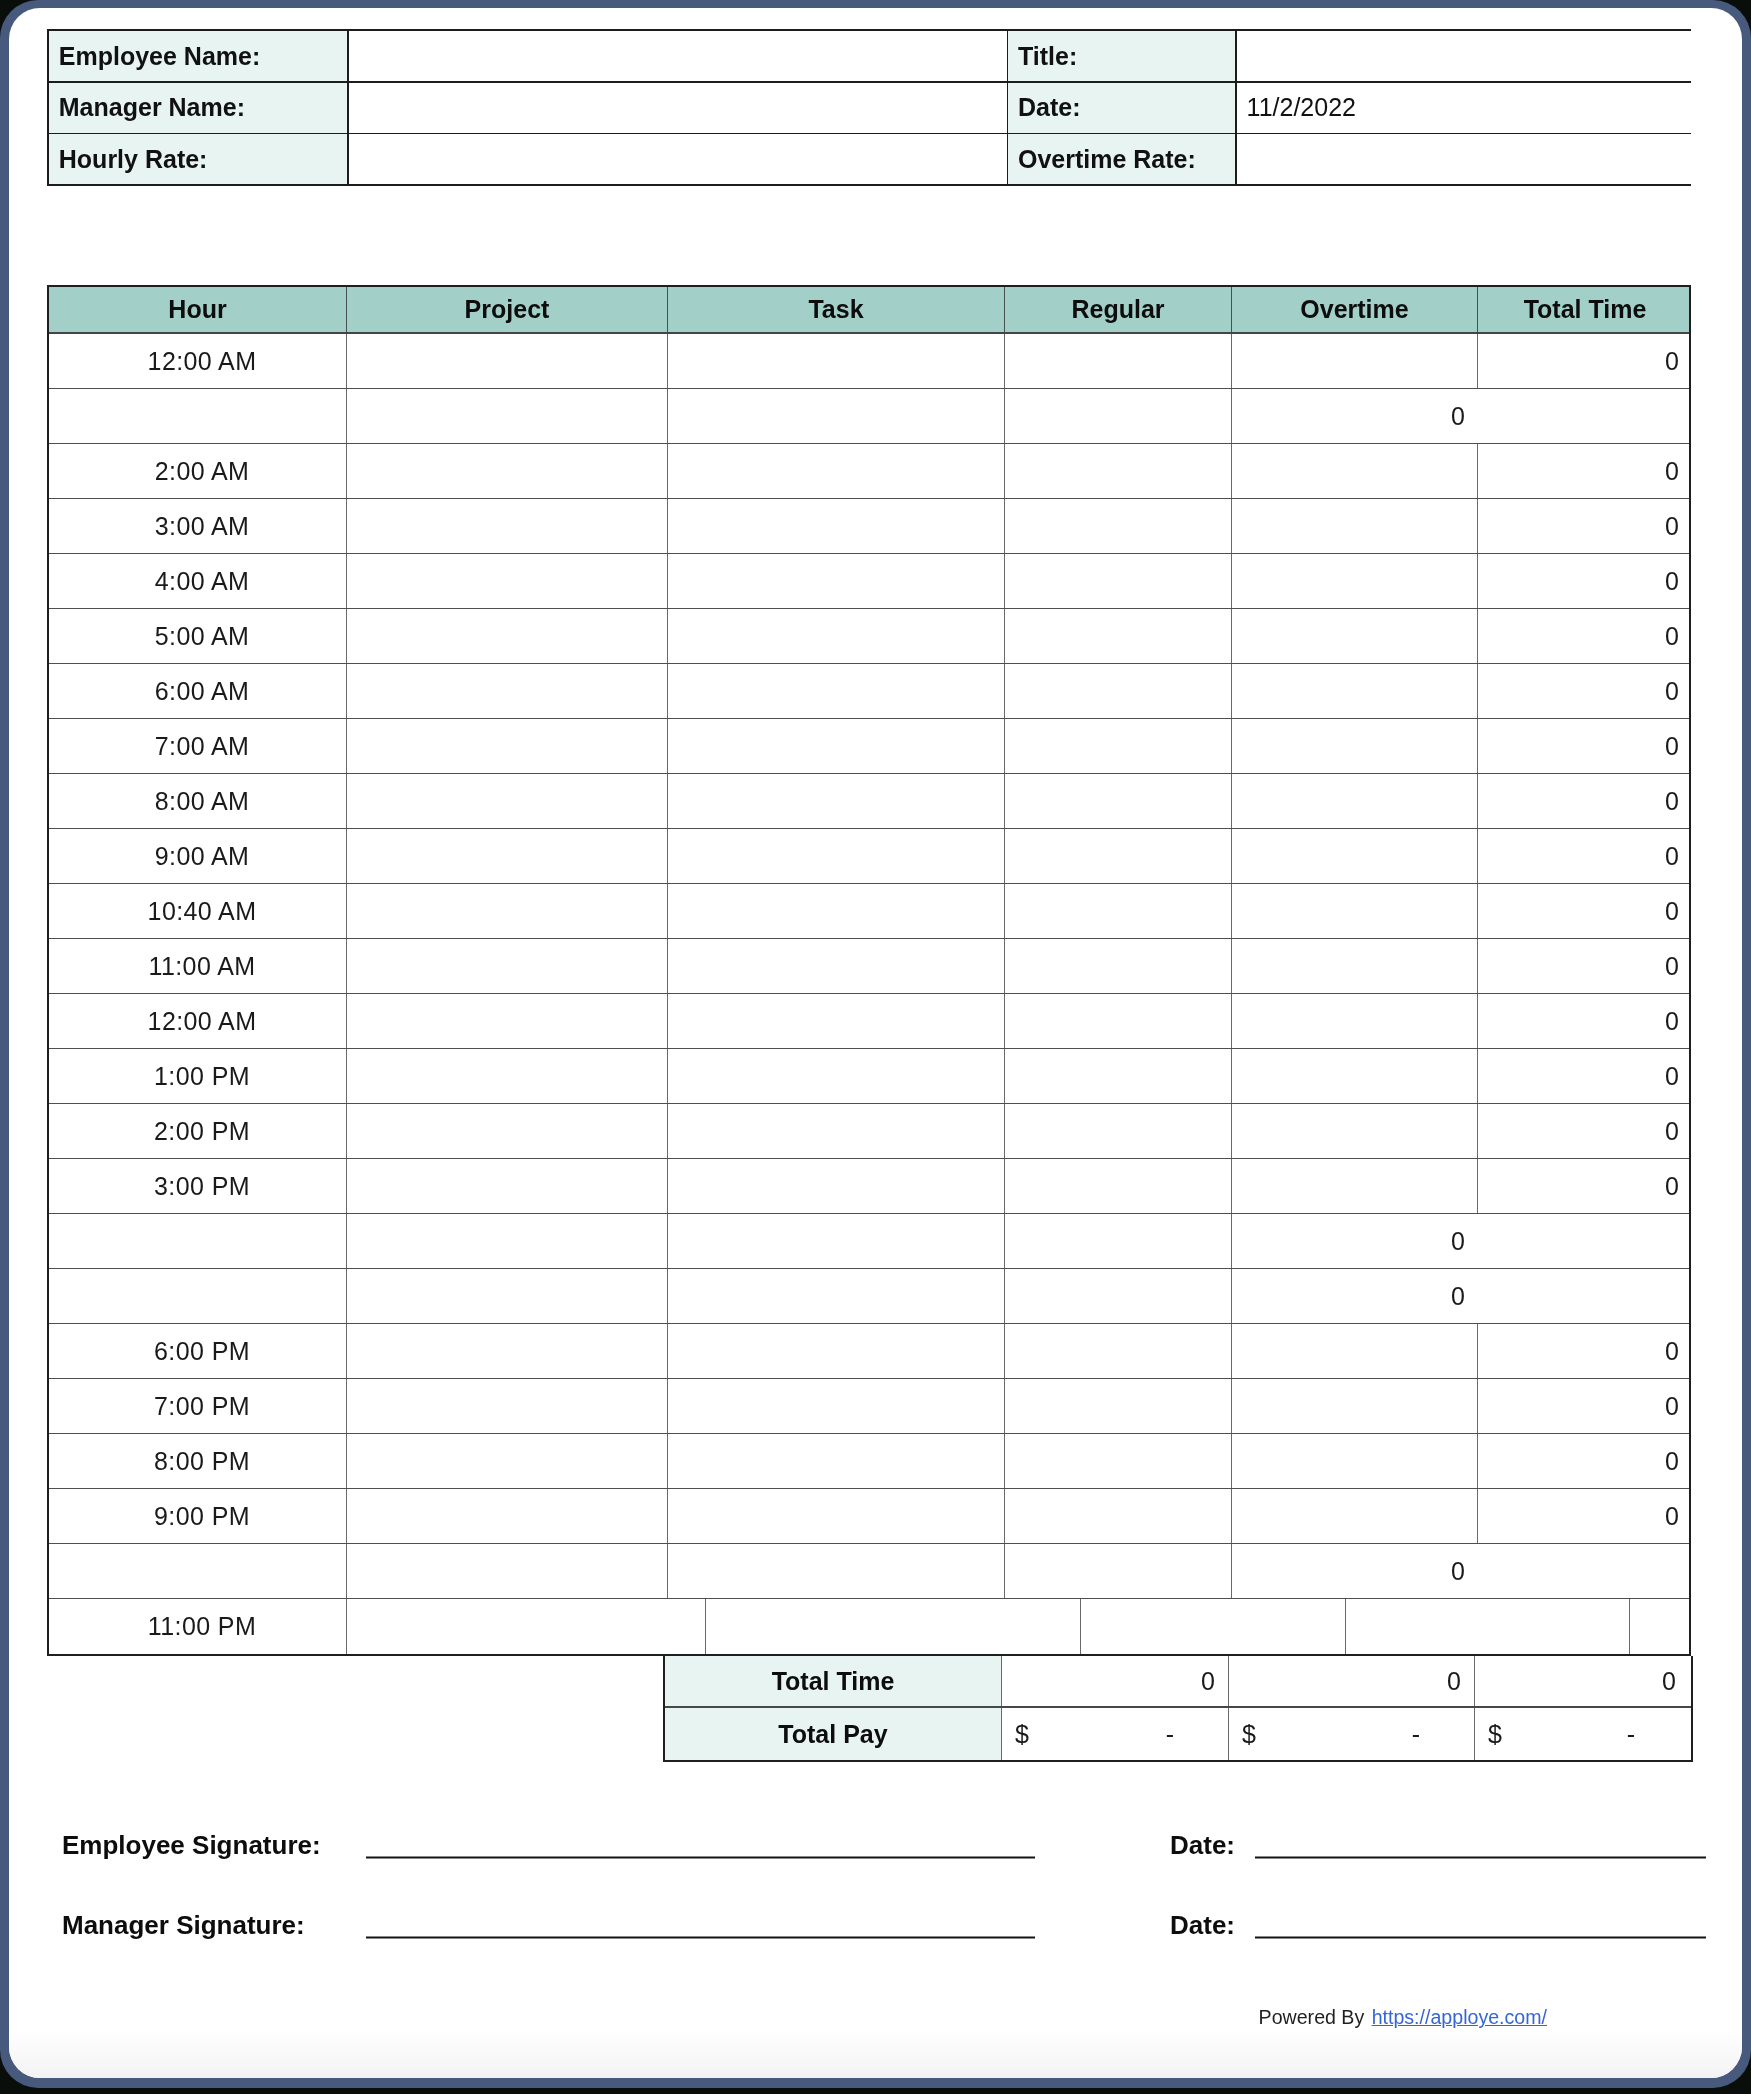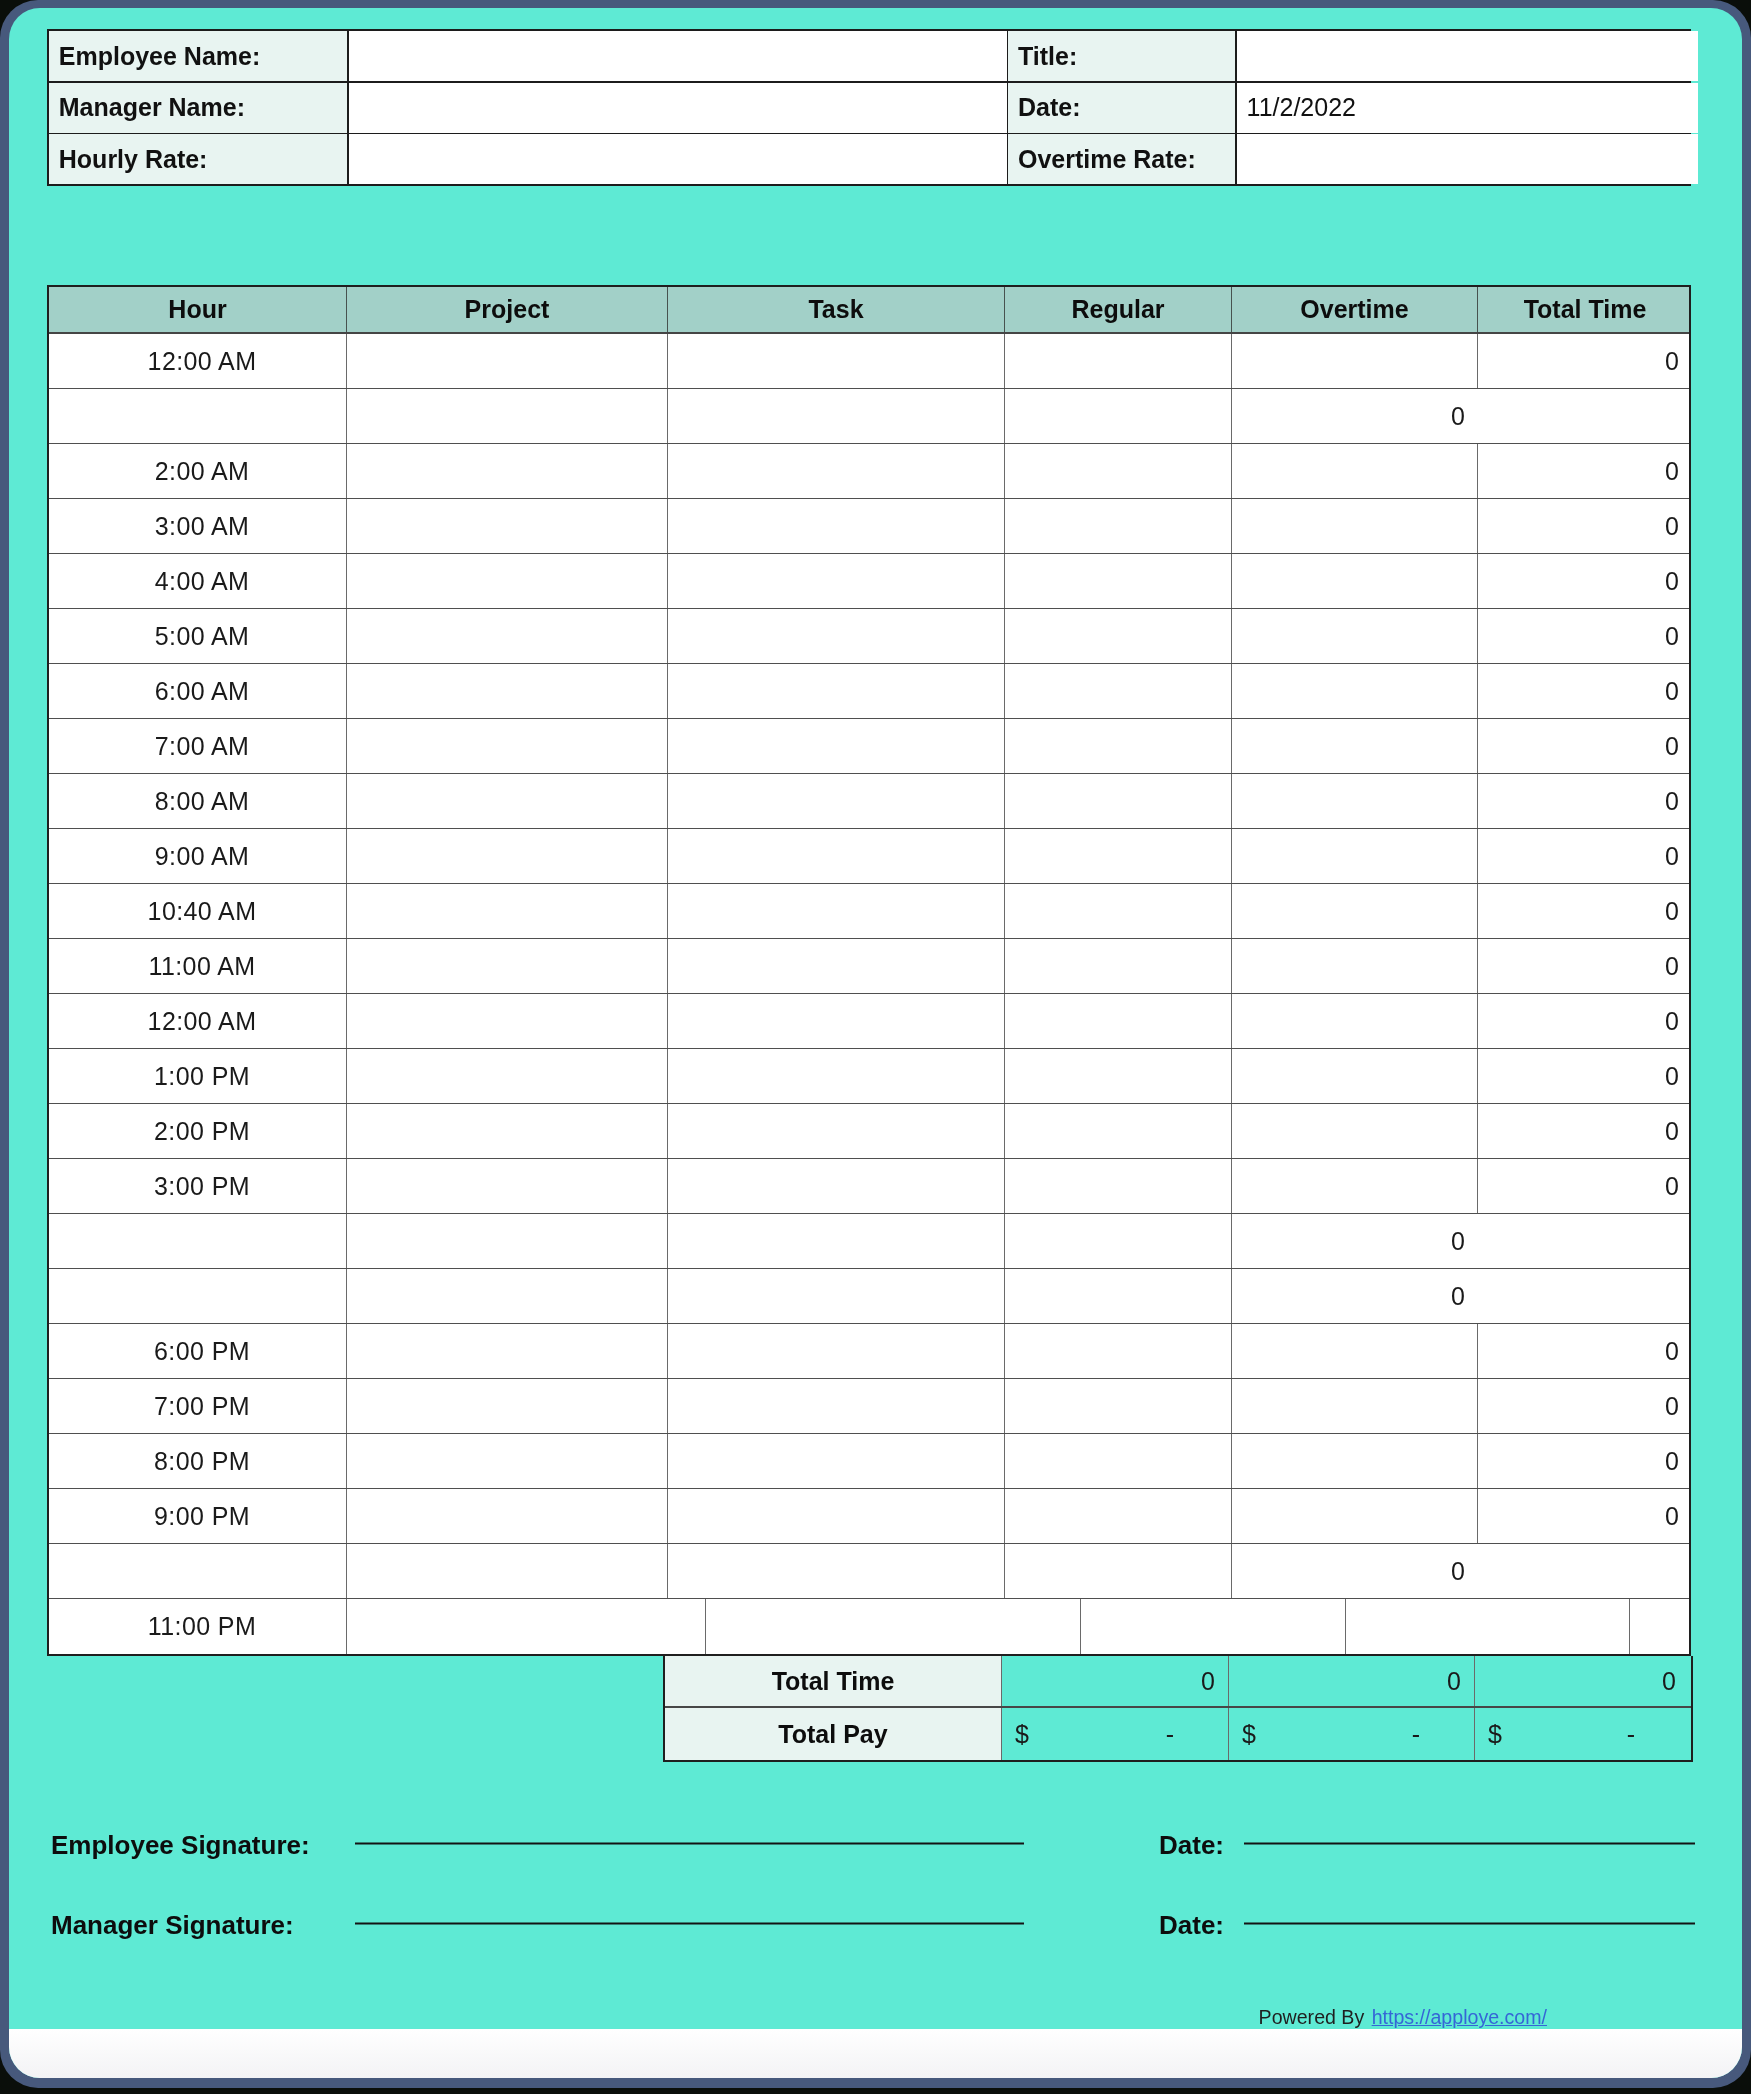--- a/index.html
+++ b/index.html
@@ -1,18 +1,18 @@
 <!DOCTYPE html>
 <html style="font-size:13px"><head>
 <meta charset="utf-8">
 <style>
   * { margin:0; padding:0; box-sizing:border-box; }
   html,body { width:1751px; height:2095px; background:#0a0e0a; font-family:"Liberation Sans", sans-serif; overflow:hidden; }
   .frame { position:absolute; left:0; top:0; width:1751px; height:2088px; background:#47597c; border-radius:38px; }
-  .page { position:absolute; left:9px; top:8.2px; width:1733px; height:2070px; background:#5eead4; border-radius:31px; }
+  .page { position:absolute; left:9px; top:8.2px; width:1733px; height:2070px; background:#ffffff; border-radius:31px; }
   .page::after { content:""; position:absolute; left:0; right:0; bottom:0; height:49px;
                  background:linear-gradient(#ffffff, #f3f3f5); border-radius:0 0 31px 31px; pointer-events:none; }
   .content { position:absolute; left:38px; top:0; width:1644px; height:100%; }
 
   
   .info-grid { display:grid; grid-template-columns:298px 658px 227px 461px; margin-top:21px;
                border:2.5px solid #1c1c1c; background:#1c1c1c; grid-gap:1.6px; }
   .info-cell { height:50px; background:#ffffff; display:flex; align-items:center; font-size:25px; padding:0 9.8px; color:#111; }
   .info-label { background:#e8f4f1; font-weight:700; }
 
@@ -36,21 +36,21 @@
   .totals-row.first { border-bottom:2px solid #474747; }
   .tot-label { background:#e8f4f1; font-weight:700; font-size:25px; display:flex; align-items:center; justify-content:center;
                border-right:1.2px solid #6a6a6a; color:#0d0d0d; }
   .tot-val { display:flex; align-items:center; justify-content:flex-end; padding-right:13px; font-size:25px;
              border-right:1.2px solid #6a6a6a; color:#1a1a1a; }
   .tot-val:last-child, .pay-val:last-child { border-right:none; }
   .pay-val { display:flex; align-items:center; justify-content:space-between; padding:0 54px 0 13px; font-size:25px;
              border-right:1.2px solid #6a6a6a; color:#1a1a1a; }
 
   
-  .sig-row { position:absolute; left:4px; width:1644px; display:flex; align-items:flex-start; }
+  .sig-row { position:absolute; left:15px; width:1644px; display:flex; align-items:center; }
   #sig-employee { top:1822px; }
   #sig-manager { top:1902px; }
   .sig-label { font-size:26px; font-weight:700; color:#0d0d0d; width:304px; }
   .sig-line { width:669px; height:3.3px; border-bottom:2.9px solid #141414; transform:translateY(11.5px); }
   .sig-spacer { width:135px; }
   .date-label { font-size:26px; font-weight:700; color:#0d0d0d; width:85px; }
   .date-line { flex:1; height:3.3px; border-bottom:2.9px solid #141414; transform:translateY(11.5px); }
 
   
   .footer { position:absolute; top:1998px; right:144px; font-size:19.6px; color:#1f1f1f; display:flex; gap:7.4px; align-items:baseline; }

